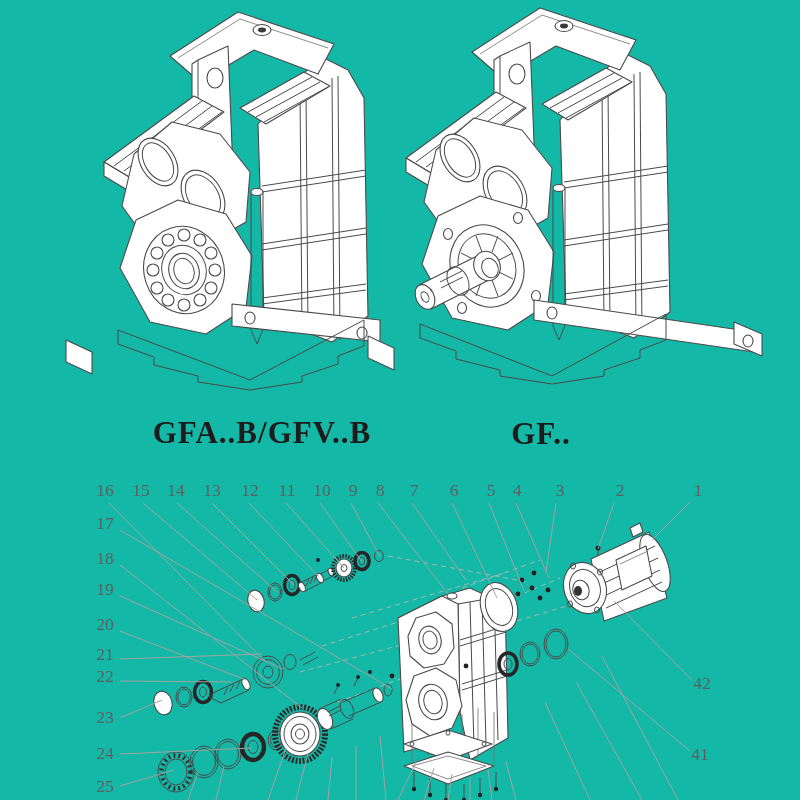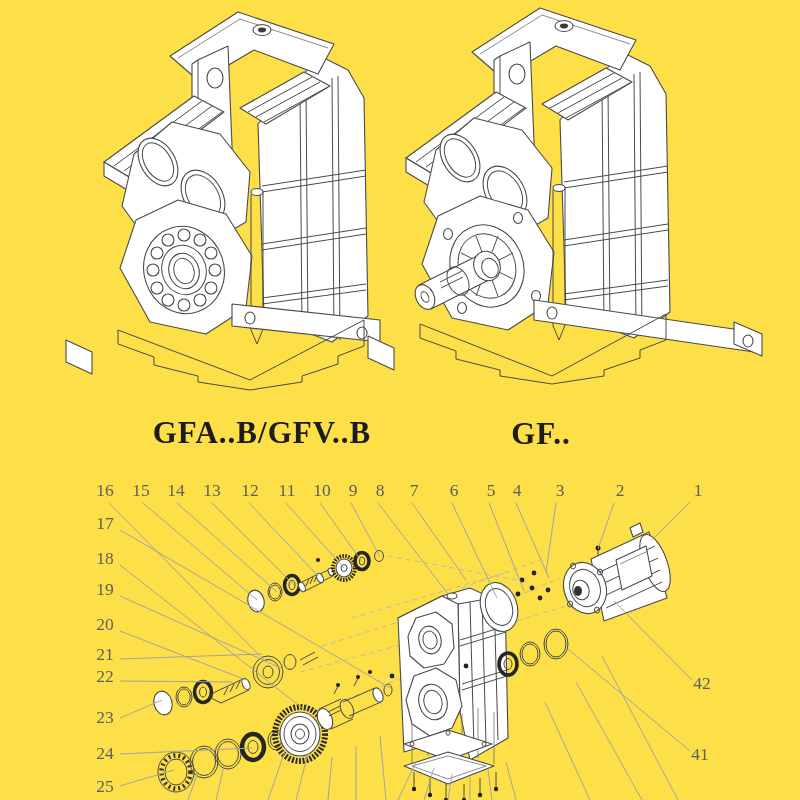--- a/index.html
+++ b/index.html
@@ -1,16 +1,16 @@
 <!DOCTYPE html>
 <html><head>
 <meta charset="utf-8">
 <style>
   html,body{margin:0;padding:0;background:#ffffff;}
-  .page{position:relative;width:800px;height:800px;background:#fde047;overflow:hidden;
+  .page{position:relative;width:800px;height:800px;background:#14b8a6;overflow:hidden;
         font-family:"Liberation Serif","DejaVu Serif",serif;}
   svg{position:absolute;left:0;top:0;}
   
   .o  {fill:#ffffff;stroke:#4a4a4a;stroke-width:1.1;stroke-linejoin:round;}
   .l  {fill:none;stroke:#4a4a4a;stroke-width:1;stroke-linejoin:round;}
   .lt {fill:none;stroke:#6e6e6e;stroke-width:.8;}
   .dk {fill:none;stroke:#262626;stroke-width:3.6;}
   .dk2{fill:none;stroke:#262626;stroke-width:4.4;}
   .teeth{fill:none;stroke:#2b2b2b;stroke-width:6;stroke-dasharray:2 1.6;}
   .teeth-s{fill:none;stroke:#2b2b2b;stroke-width:4;stroke-dasharray:1.6 1.3;}

